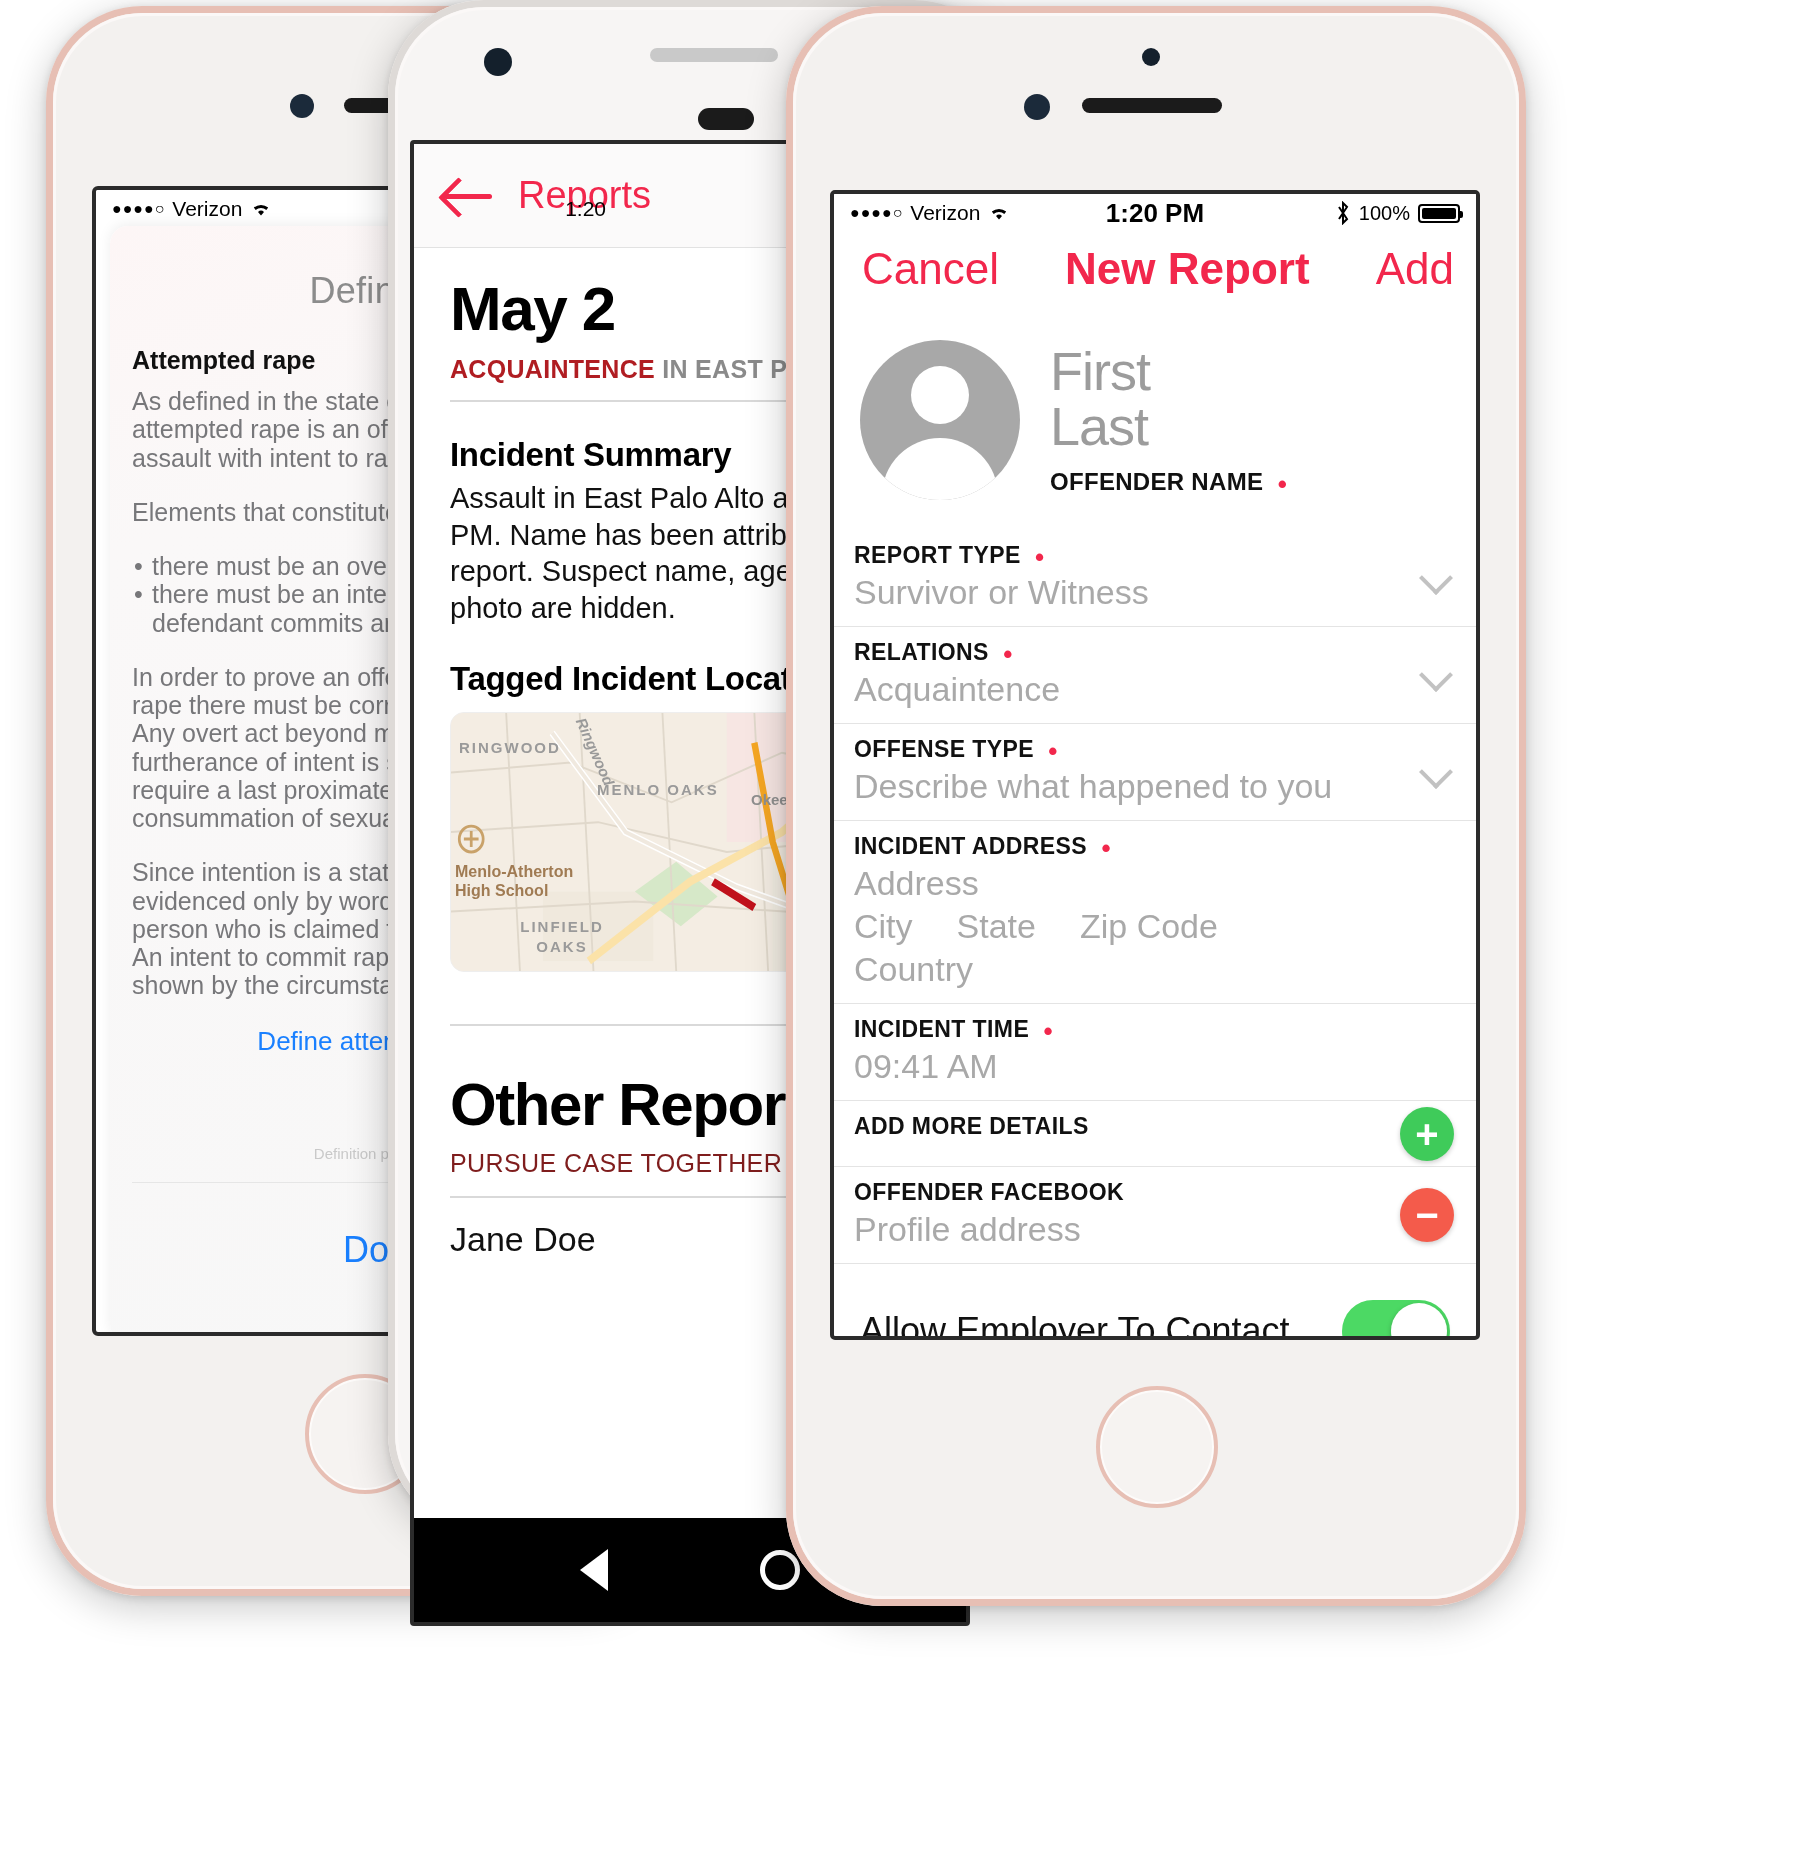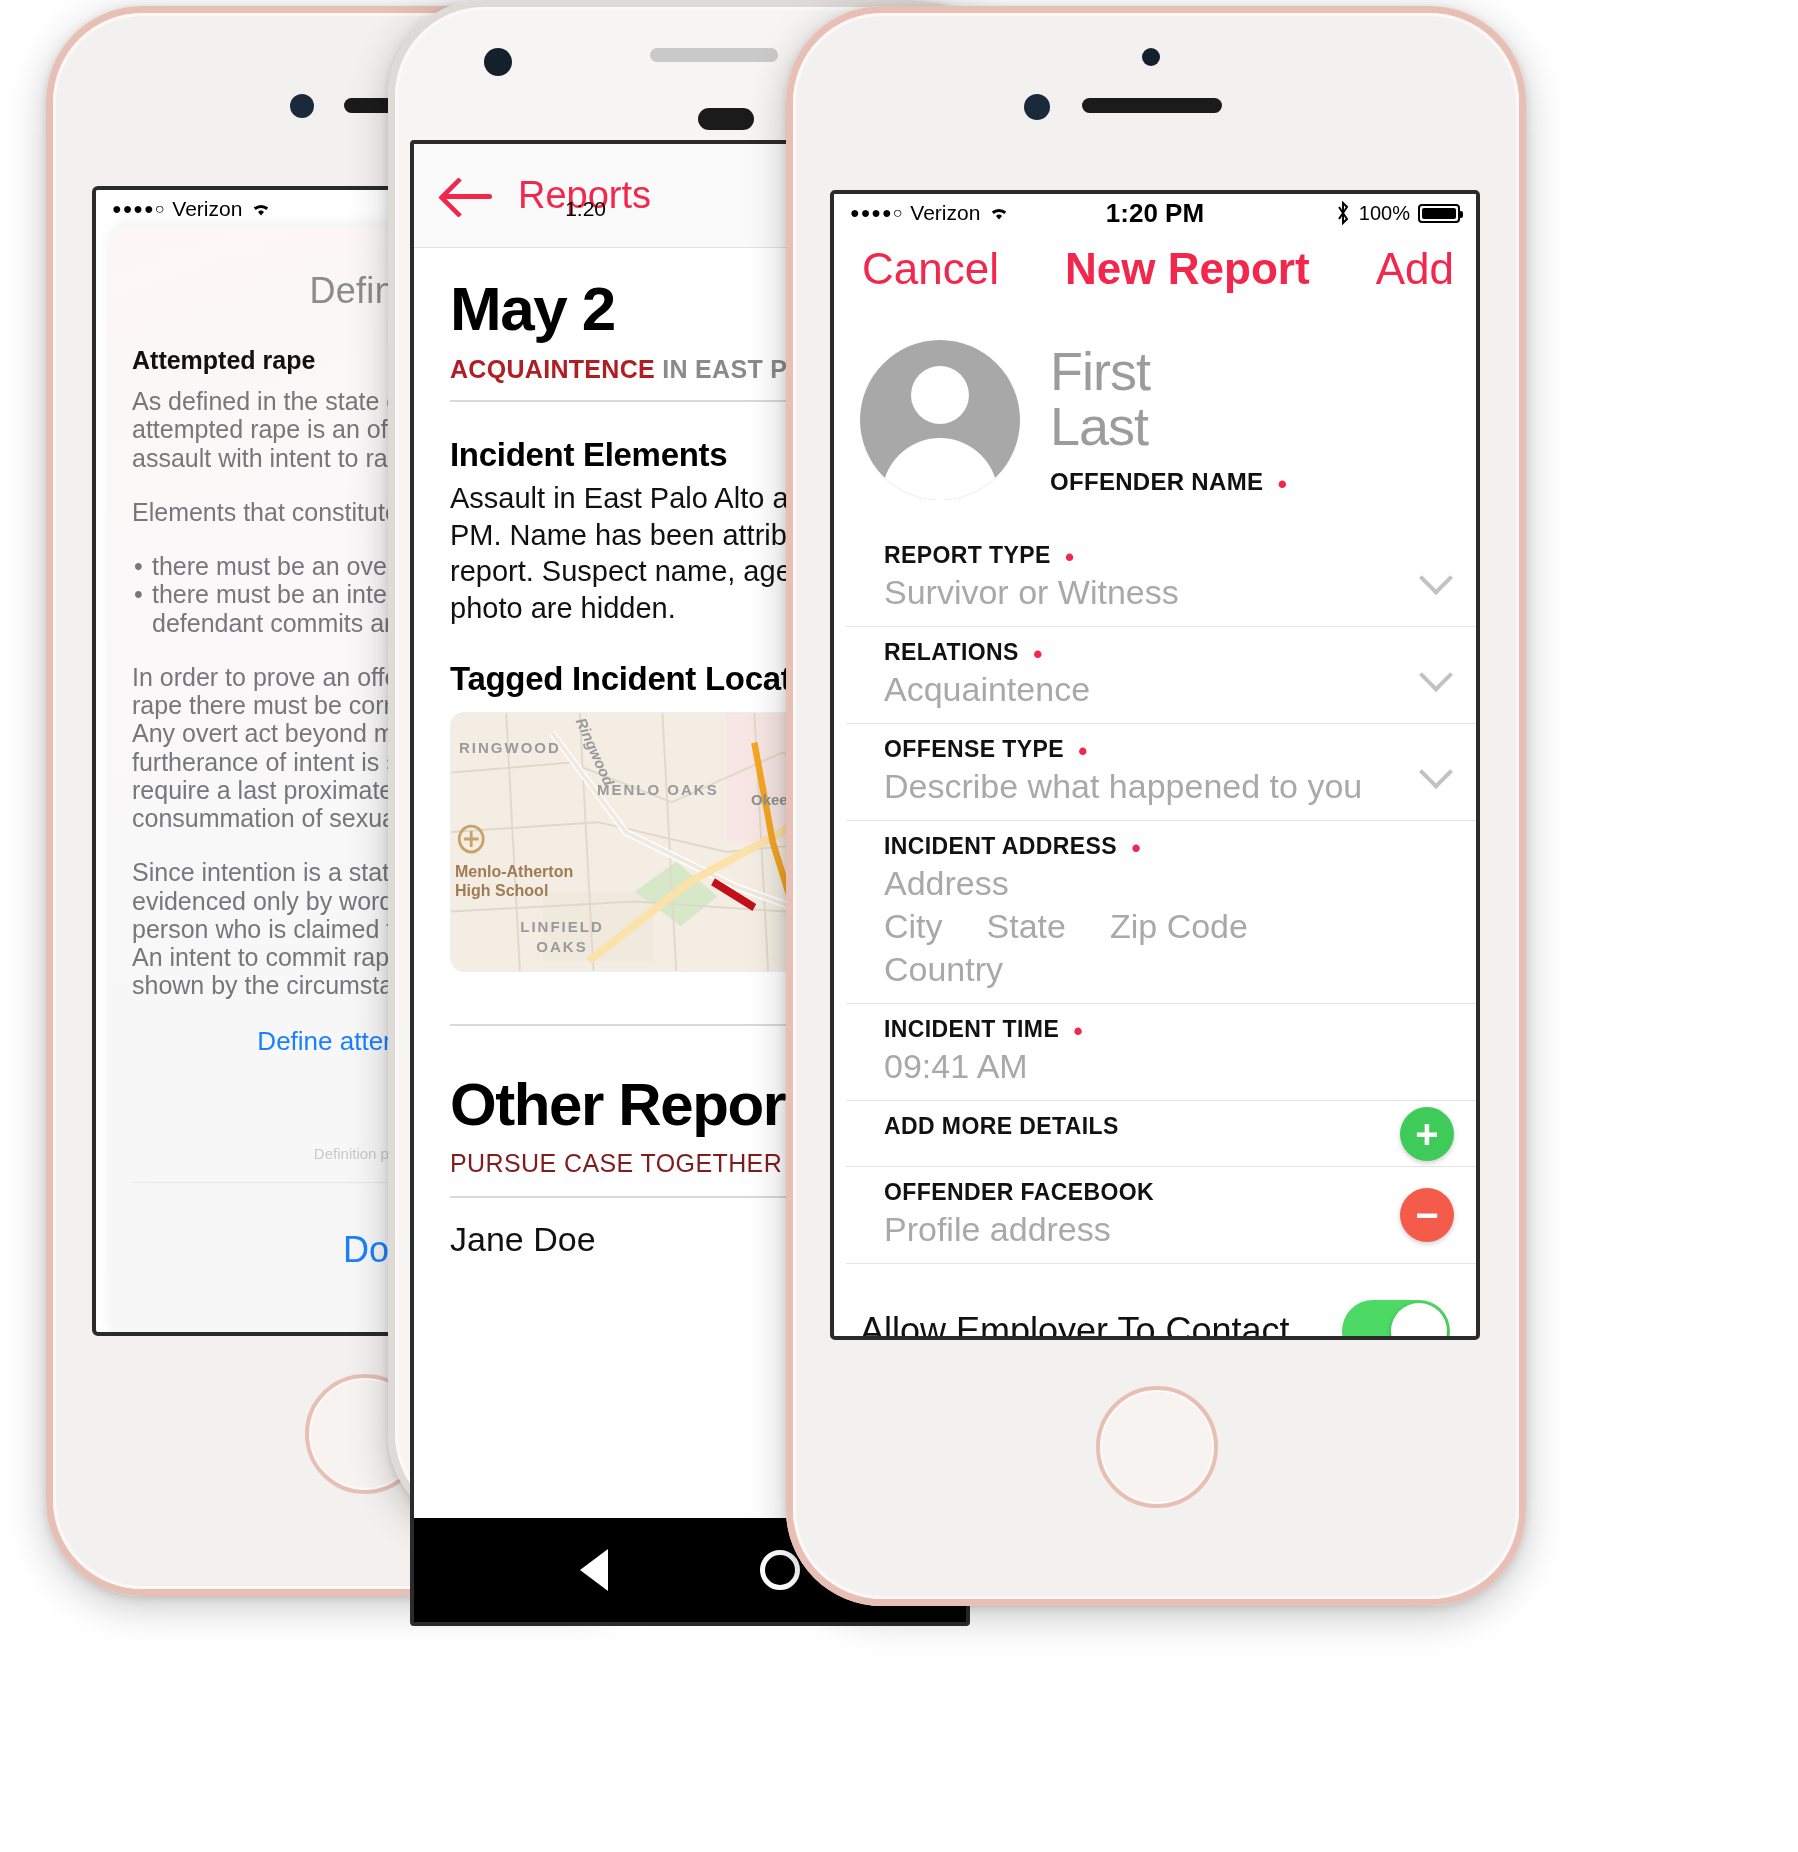--- a/index.html
+++ b/index.html
@@ -183,21 +183,21 @@
     position:relative; overflow:hidden; flex:0 0 auto;
   }
   .avatar .head { position:absolute; left:50%; top:26px; transform:translateX(-50%);
     width:58px;height:58px;border-radius:50%;background:#fff; }
   .avatar .torso { position:absolute; left:50%; bottom:-16px; transform:translateX(-50%);
     width:116px;height:78px;border-radius:58px 58px 0 0;background:#fff; }
   .hero-name { font-size:54px; line-height:1.02; color:#9c9c9c; font-weight:400; letter-spacing:-1px;}
   .hero-label { font-size:24px; color:#111; font-weight:600; margin-top:14px; letter-spacing:0.3px;}
   .req { color:#f2274c; font-size:26px; line-height:0; vertical-align:middle; }
 
-  .field { padding: 12px 26px 14px 38px; border-bottom:1px solid #e4e4e4; position:relative;margin-left:12px; }
+  .field { padding: 12px 26px 14px 20px; border-bottom:1px solid #e4e4e4; position:relative; }
   .field:first-of-type { border-top:1px solid #e4e4e4; }
   .f-label { font-size:23px; color:#111; font-weight:600; letter-spacing:0.4px; }
   .f-val { font-size:34px; color:#a9a9a9; margin-top:4px; font-weight:400; }
   .f-val.row { display:flex; gap:44px; }
   .chev {
     position:absolute; right:26px; top:50%; transform:translateY(-50%);
     width:28px;height:28px;
   }
   .chev::before {
     content:""; position:absolute; left:2px; top:2px; width:20px;height:20px;
@@ -290,21 +290,21 @@
       </div>
 
       <div class="mid-body">
         <div class="mid-date">May 2</div>
         <div class="mid-sub">
           <span class="rel">ACQUAINTENCE</span>
           <span class="loc">IN EAST PALO ALTO</span>
         </div>
         <div class="mid-hr"></div>
 
-        <div class="mid-h2">Incident Elements</div>
+        <div class="mid-h2">Incident Summary</div>
         <div class="mid-p">Assault in East Palo Alto at 10:30 PM. Name has been attributed to this report. Suspect name, age, and photo are hidden.</div>
 
         <div class="mid-h2b">Tagged Incident Location</div>
 
         <div class="map">
           <svg viewBox="0 0 520 260" preserveAspectRatio="none">
             <rect x="0" y="0" width="520" height="260" fill="#f4ede3"></rect>
             <rect x="300" y="0" width="130" height="130" fill="#f7e6e3"></rect>
             <rect x="350" y="150" width="170" height="110" fill="#f1ece2"></rect>
             <rect x="100" y="180" width="120" height="70" fill="#f0e9dd"></rect>

